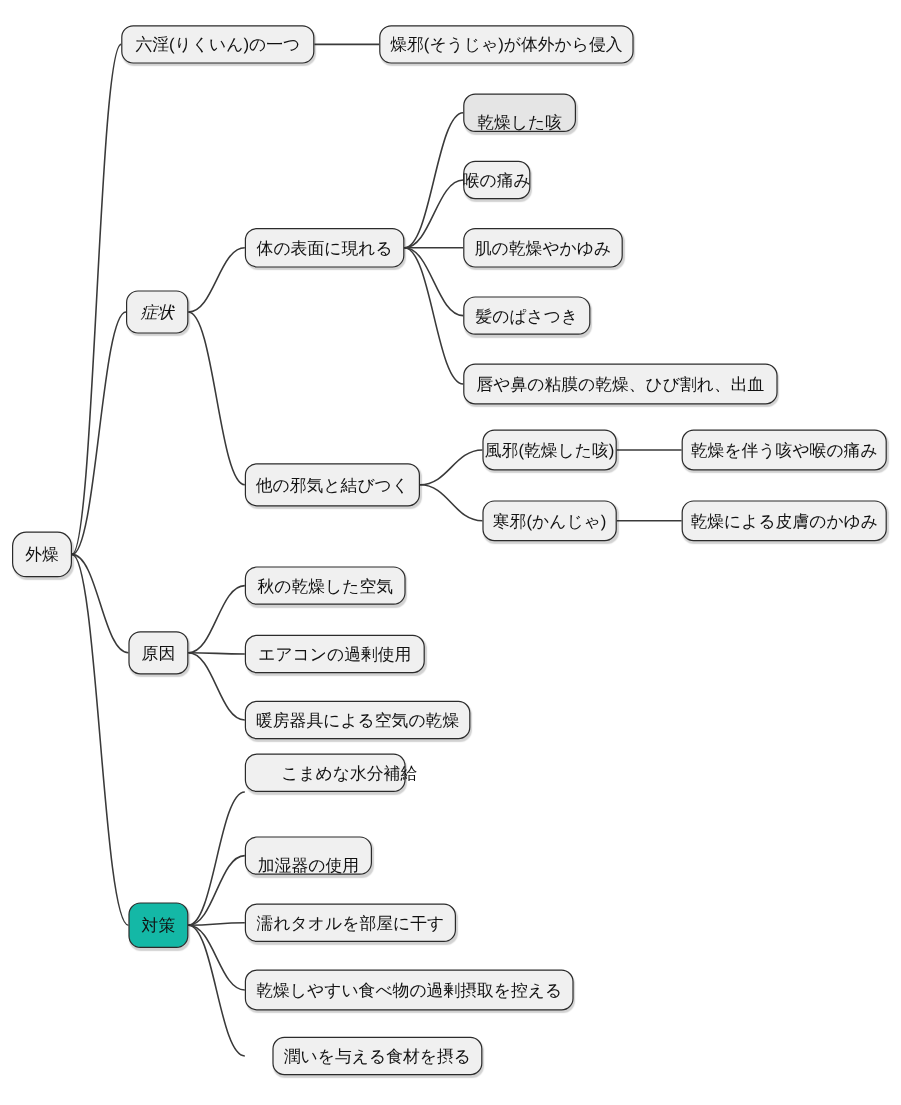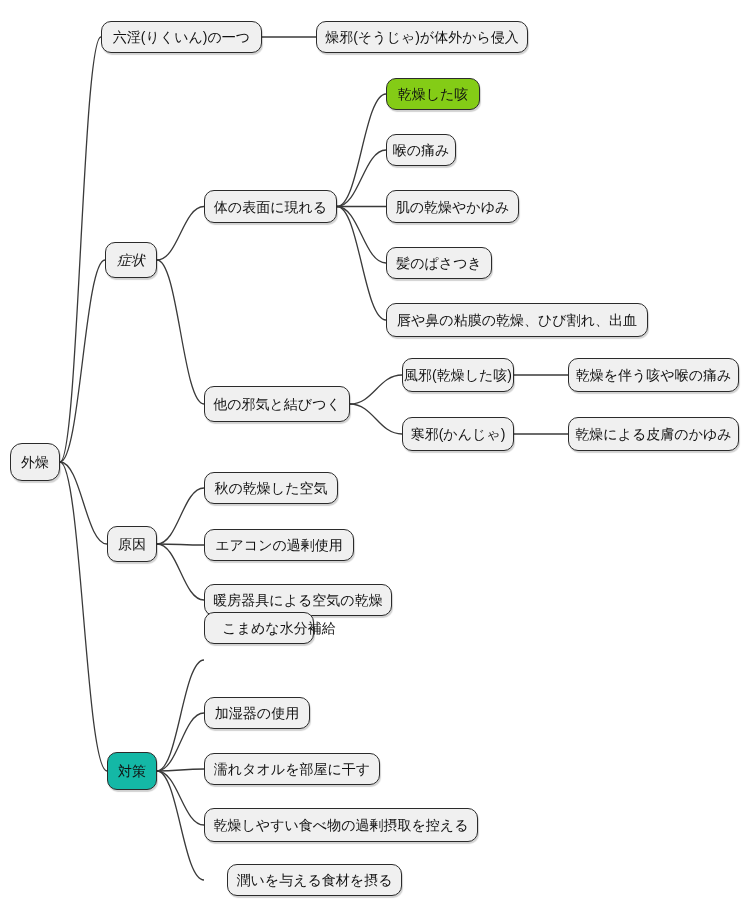--- a/index.html
+++ b/index.html
@@ -82,24 +82,24 @@
       </div>
       <div class="node" style="left: 316px; top: 21px; width: 212px; height: 32px; background: rgb(240, 240, 240); border-color: rgb(43, 43, 43); color: rgb(17, 17, 17);">
         <span class="label">燥邪(そうじゃ)が体外から侵入</span>
       </div>
       <div class="node" style="left: 105px; top: 242px; width: 52px; height: 36px; background: rgb(240, 240, 240); border-color: rgb(43, 43, 43); color: rgb(17, 17, 17); font-style: italic;">
         <span class="label">症状</span>
       </div>
       <div class="node" style="left: 204px; top: 190px; width: 133px; height: 33px; background: rgb(240, 240, 240); border-color: rgb(43, 43, 43); color: rgb(17, 17, 17);">
         <span class="label">体の表面に現れる</span>
       </div>
-      <div class="node" style="left: 386px; top: 78px; width: 94px; height: 32px; background: #84cc16; border-color: rgb(43, 43, 43); color: rgb(17, 17, 17);">
+      <div class="node" style="left: 386px; top: 78px; width: 94px; height: 32px; background: #e5e5e5; border-color: rgb(43, 43, 43); color: rgb(17, 17, 17); align-items: flex-end;">
         <span class="label">乾燥した咳</span>
       </div>
-      <div class="node" style="left: 386px; top: 134px; width: 70px; height: 32px; background: rgb(240, 240, 240); border-color: rgb(43, 43, 43); color: rgb(17, 17, 17); text-align: center;">
+      <div class="node" style="left: 386px; top: 134px; width: 56px; height: 32px; background: rgb(240, 240, 240); border-color: rgb(43, 43, 43); color: rgb(17, 17, 17); text-align: center;">
         <span class="label">喉の痛み</span>
       </div>
       <div class="node" style="left: 386px; top: 190px; width: 133px; height: 33px; background: rgb(240, 240, 240); border-color: rgb(43, 43, 43); color: rgb(17, 17, 17);">
         <span class="label">肌の乾燥やかゆみ</span>
       </div>
       <div class="node" style="left: 386px; top: 247px; width: 106px; height: 32px; background: rgb(240, 240, 240); border-color: rgb(43, 43, 43); color: rgb(17, 17, 17);">
         <span class="label">髪のぱさつき</span>
       </div>
       <div class="node" style="left: 386px; top: 303px; width: 262px; height: 34px; background: rgb(240, 240, 240); border-color: rgb(43, 43, 43); color: rgb(17, 17, 17);">
         <span class="label">唇や鼻の粘膜の乾燥、ひび割れ、出血</span>
@@ -127,24 +127,24 @@
       </div>
       <div class="node" style="left: 204px; top: 529px; width: 150px; height: 32px; background: rgb(240, 240, 240); border-color: rgb(43, 43, 43); color: rgb(17, 17, 17);">
         <span class="label">エアコンの過剰使用</span>
       </div>
       <div class="node" style="left: 204px; top: 584px; width: 188px; height: 32px; background: rgb(240, 240, 240); border-color: rgb(43, 43, 43); color: rgb(17, 17, 17);">
         <span class="label">暖房器具による空気の乾燥</span>
       </div>
       <div class="node" style="left: 107px; top: 752px; width: 50px; height: 38px; background: #14b8a6; border-color: rgb(43, 43, 43); color: rgb(17, 17, 17);">
         <span class="label">対策</span>
       </div>
-      <div class="node" style="left: 204px; top: 612px; width: 110px; height: 32px; background: rgb(240, 240, 240); border-color: rgb(43, 43, 43); color: rgb(17, 17, 17); padding-left: 40px;">
+      <div class="node" style="left: 204px; top: 628px; width: 134px; height: 32px; background: rgb(240, 240, 240); border-color: rgb(43, 43, 43); color: rgb(17, 17, 17); padding-left: 40px;">
         <span class="label">こまめな水分補給</span>
       </div>
-      <div class="node" style="left: 204px; top: 697px; width: 106px; height: 32px; background: rgb(240, 240, 240); border-color: rgb(43, 43, 43); color: rgb(17, 17, 17);">
+      <div class="node" style="left: 204px; top: 697px; width: 106px; height: 32px; background: rgb(240, 240, 240); border-color: rgb(43, 43, 43); color: rgb(17, 17, 17); align-items: flex-end;">
         <span class="label">加湿器の使用</span>
       </div>
       <div class="node" style="left: 204px; top: 753px; width: 176px; height: 32px; background: rgb(240, 240, 240); border-color: rgb(43, 43, 43); color: rgb(17, 17, 17);">
         <span class="label">濡れタオルを部屋に干す</span>
       </div>
       <div class="node" style="left: 204px; top: 808px; width: 274px; height: 34px; background: rgb(240, 240, 240); border-color: rgb(43, 43, 43); color: rgb(17, 17, 17);">
         <span class="label">乾燥しやすい食べ物の過剰摂取を控える</span>
       </div>
       <div class="node" style="left: 204px; top: 864px; width: 175px; height: 32px; background: rgb(240, 240, 240); border-color: rgb(43, 43, 43); color: rgb(17, 17, 17); margin-left: 23px;">
         <span class="label">潤いを与える食材を摂る</span>

